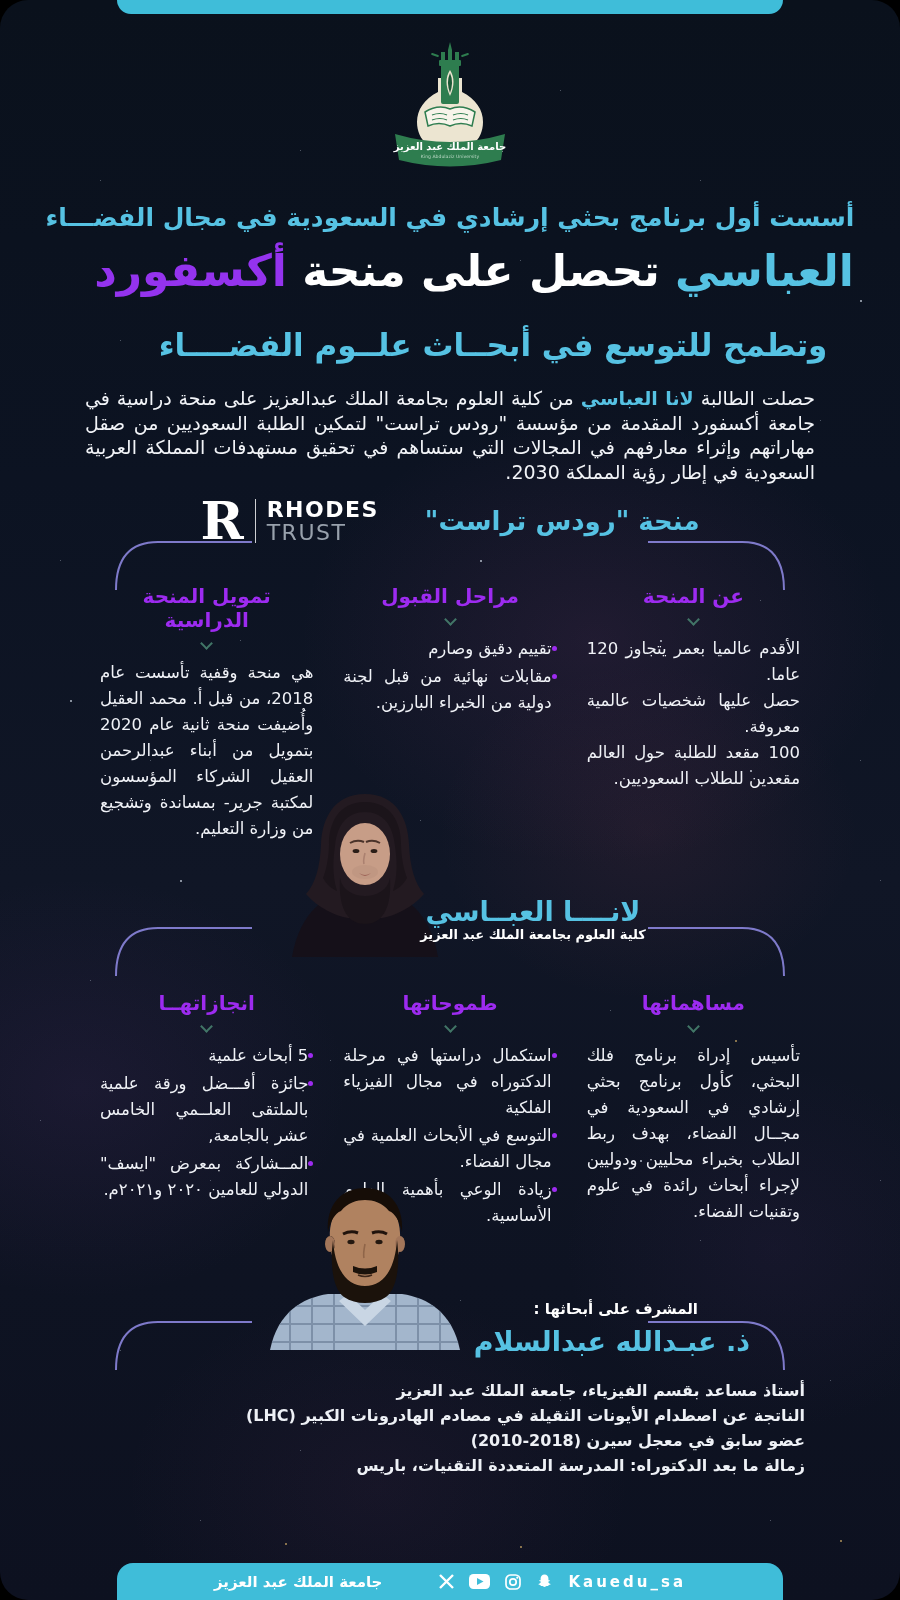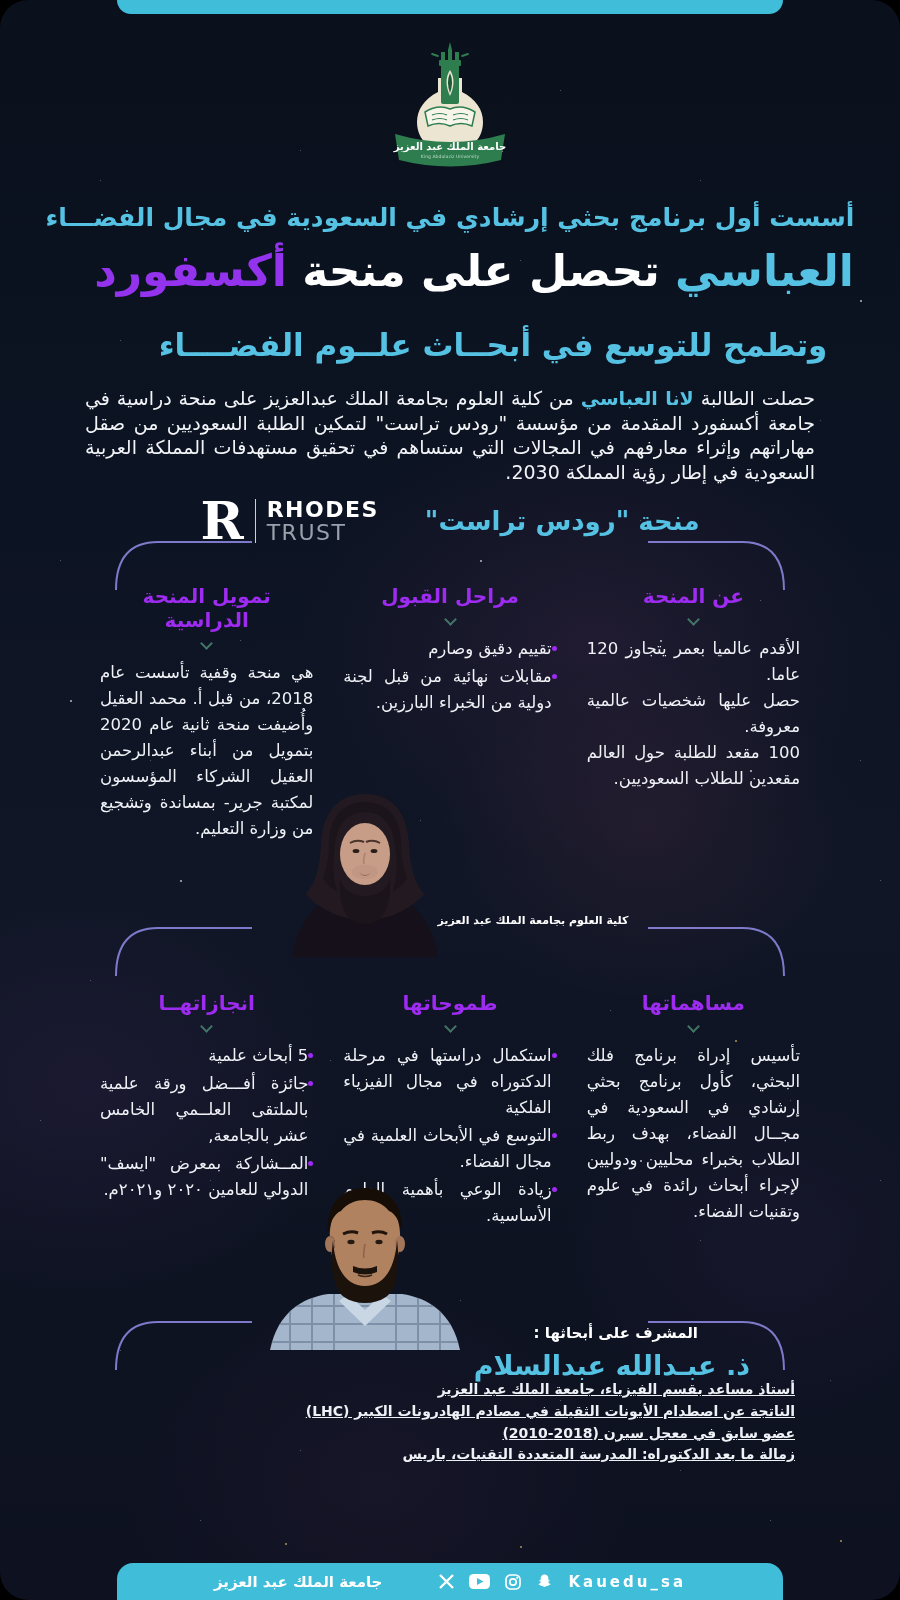--- a/index.html
+++ b/index.html
@@ -68,29 +68,29 @@
   .chev{display:block;width:7px;height:7px;border-left:2px solid #47806e;border-bottom:2px solid #47806e;
       transform:rotate(-45deg);margin:7px auto 0 auto;opacity:.9;}
   .col-body{margin-top:12px;font-size:16.5px;line-height:1.58;color:#f0f2f7;text-align:justify;}
   .li{display:flex;margin-bottom:2px;}
   .dot{width:5px;height:5px;border-radius:50%;background:#9d2bf0;margin-top:10px;flex-shrink:0;}
   .li-text{flex:1;text-align:justify;}
 
   .lana-photo{position:absolute;left:262px;top:780px;}
   .lana-block{position:absolute;left:403px;top:896px;width:260px;text-align:center;direction:rtl;}
   .lana-name{color:#56c2e3;font-size:27px;font-weight:bold;}
-  .lana-sub{margin-top:18px;font-size:11px;font-weight:bold;color:#ffffff;}
+  .lana-sub{margin-top:0;font-size:13px;font-weight:bold;color:#ffffff;}
 
   .male-photo{position:absolute;left:250px;top:1178px;}
-  .sup-block{position:absolute;right:150px;top:1300px;width:420px;direction:rtl;text-align:right;margin-top:24px;}
+  .sup-block{position:absolute;right:150px;top:1300px;width:420px;direction:rtl;text-align:right;}
   .sup-label{font-size:15px;font-weight:bold;color:#fff;padding-left:0;margin-left:52px;margin-right:52px;}
   .sup-name{margin-top:8px;color:#56c2e3;font-size:27px;font-weight:bold;}
 
-  .bio{position:absolute;right:105px;top:1379px;width:700px;direction:rtl;text-align:right;
-      font-size:14px;line-height:1.56;color:#eef1f6;font-weight:bold;text-decoration:underline;}
+  .bio{position:absolute;right:95px;top:1379px;width:700px;direction:rtl;text-align:right;
+      font-size:16px;line-height:1.56;color:#eef1f6;font-weight:bold;}
 </style>
 </head>
 <body>
 
 <div class="page">
   <div class="stars"></div>
   <div class="stars2"></div>
 
   <div class="top-bar"></div>
 
@@ -216,20 +216,21 @@
       <path d="M88,63 q7,-4 14,-1" stroke="#4a332a" stroke-width="2" fill="none"></path>
       <path d="M104,62 q7,-3 14,1" stroke="#4a332a" stroke-width="2" fill="none"></path>
       <ellipse cx="94" cy="71" rx="3.4" ry="2" fill="#2b1e18"></ellipse>
       <ellipse cx="112" cy="71" rx="3.4" ry="2" fill="#2b1e18"></ellipse>
       <path d="M103,73 q-2,8 -1,11" stroke="#ab8170" stroke-width="1.6" fill="none"></path>
       <path d="M97,93 q6,4 12,0 q-6,6 -12,0 z" fill="#9b6055"></path>
     </svg>
   </div>
 
   <div class="lana-block">
+    <div class="lana-name">لانــــا العبــاسي</div>
     <div class="lana-sub">كلية العلوم بجامعة الملك عبد العزيز</div>
   </div>
 
   <div class="cols cols2">
     <div class="col">
       <div class="col-h">مساهماتها</div>
       <span class="chev"></span>
       <div class="col-body">تأسيس إدراة برنامج فلك البحثي، كأول برنامج بحثي إرشادي في السعودية في مجــال الفضاء، بهدف ربط الطلاب بخبراء محليين ودوليين لإجراء أبحاث رائدة في علوم وتقنيات الفضاء.</div>
     </div>
     <div class="col">

